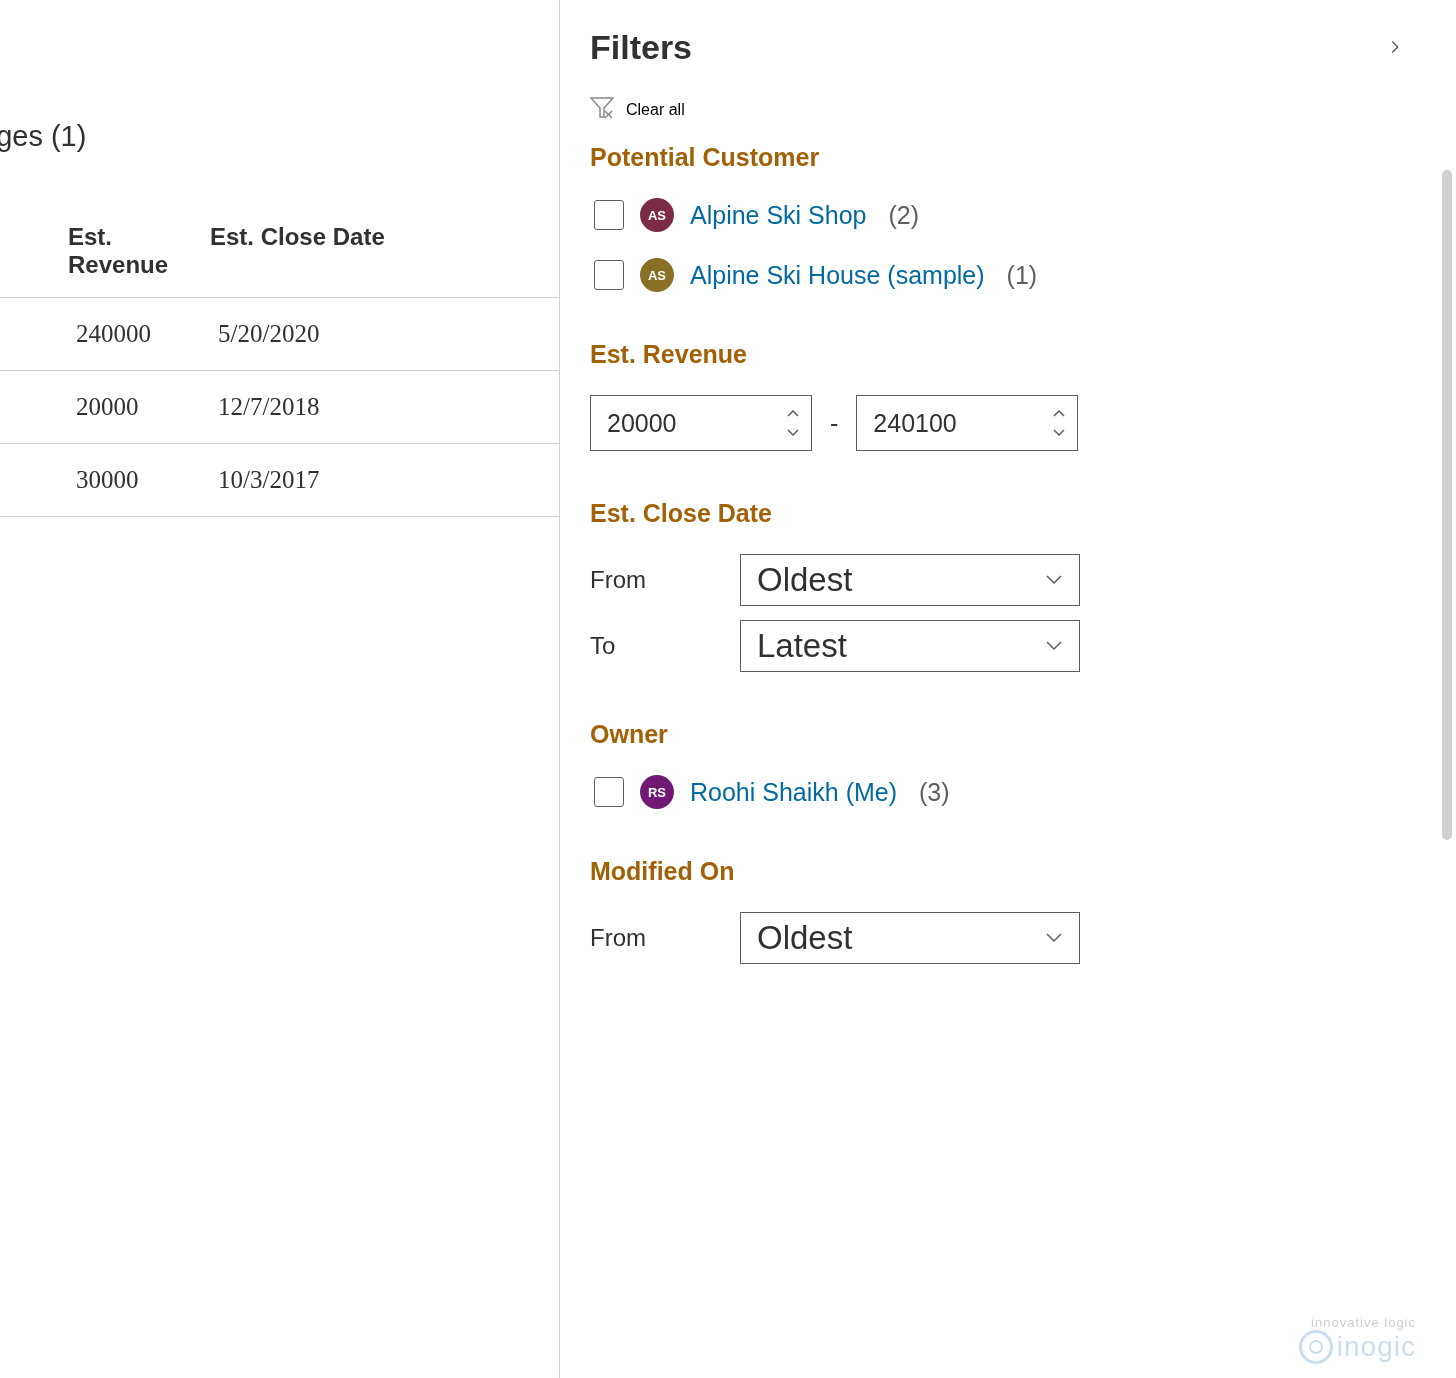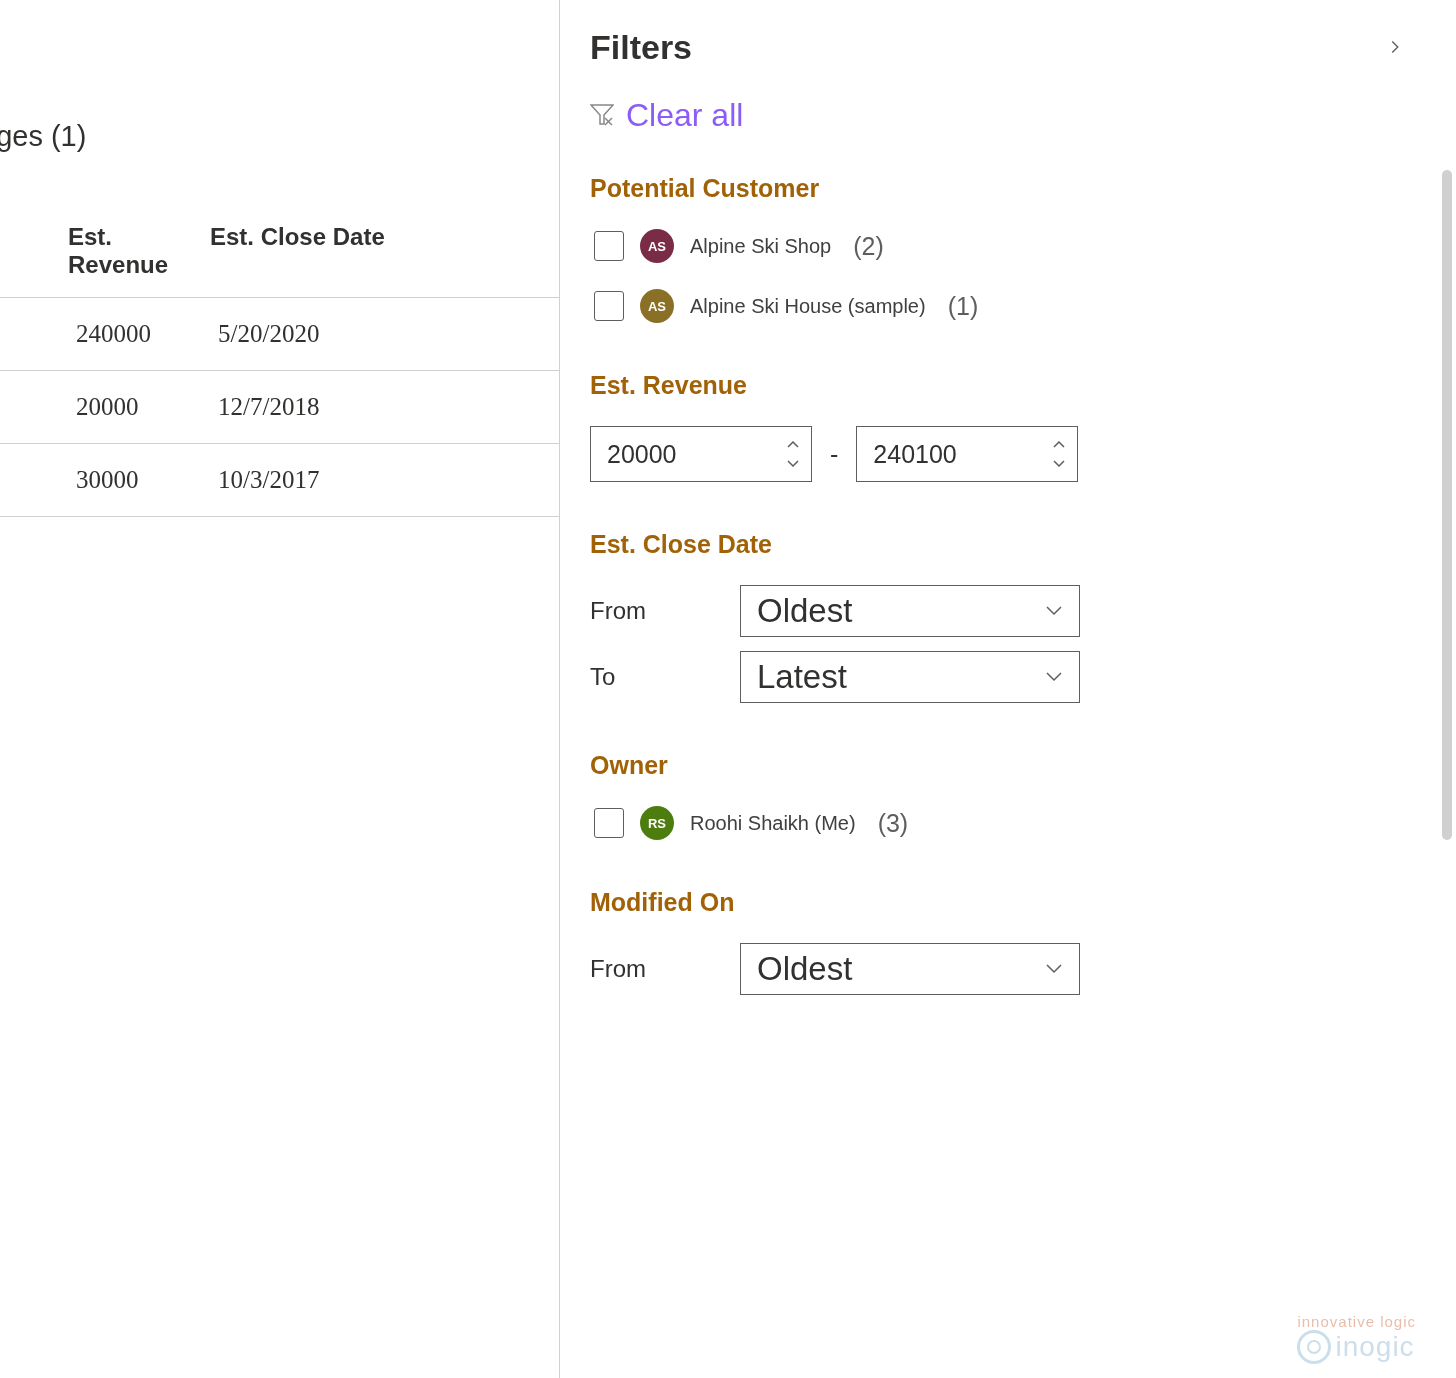--- a/index.html
+++ b/index.html
@@ -74,24 +74,24 @@
     }
     .collapse-icon {
       cursor: pointer;
       width: 24px;
       height: 24px;
     }
     .clear-all {
       display: flex;
       align-items: center;
       gap: 12px;
-      color: #8b5cf6;
-      font-size: 32px;
+      color: #000000;
+      font-size: 16px;
       cursor: pointer;
-      margin-bottom: 40px;
+      margin-bottom: 20px;
     }
     .filter-section-label {
       font-size: 25px;
       font-weight: 600;
       color: #a16207;
       margin-bottom: 26px;
     }
     .checkbox-row {
       display: flex;
       align-items: center;
@@ -114,24 +114,24 @@
       display: flex;
       align-items: center;
       justify-content: center;
       font-size: 13px;
       color: #ffffff;
       font-weight: 600;
       flex-shrink: 0;
     }
     .avatar-maroon { background-color: #7a2b45; }
     .avatar-olive { background-color: #8a7027; }
-    .avatar-green { background-color: #4d7c0f; }
+    .avatar-green { background-color: #701a75; }
     .item-name {
-      font-size: 20px;
-      color: #404040;
+      font-size: 25px;
+      color: #0369a1;
     }
     .item-count {
       font-size: 25px;
       color: #605e5c;
       margin-left: 6px;
     }
     .filter-section {
       margin-bottom: 48px;
     }
     .range-row {
@@ -210,22 +210,22 @@
       background: #d0d0d0;
       border-radius: 5px;
     }
     .watermark {
       position: absolute;
       bottom: 14px;
       right: 40px;
       opacity: 0.35;
     }
     .watermark-text {
-      font-size: 15px;
-      color: #c2410c;
+      font-size: 13px;
+      color: #737373;
       text-align: right;
       letter-spacing: 1px;
     }
     .watermark-brand {
       font-size: 28px;
       color: #6aa3c7;
       font-weight: 300;
       letter-spacing: 1px;
       display: flex;
       align-items: center;

